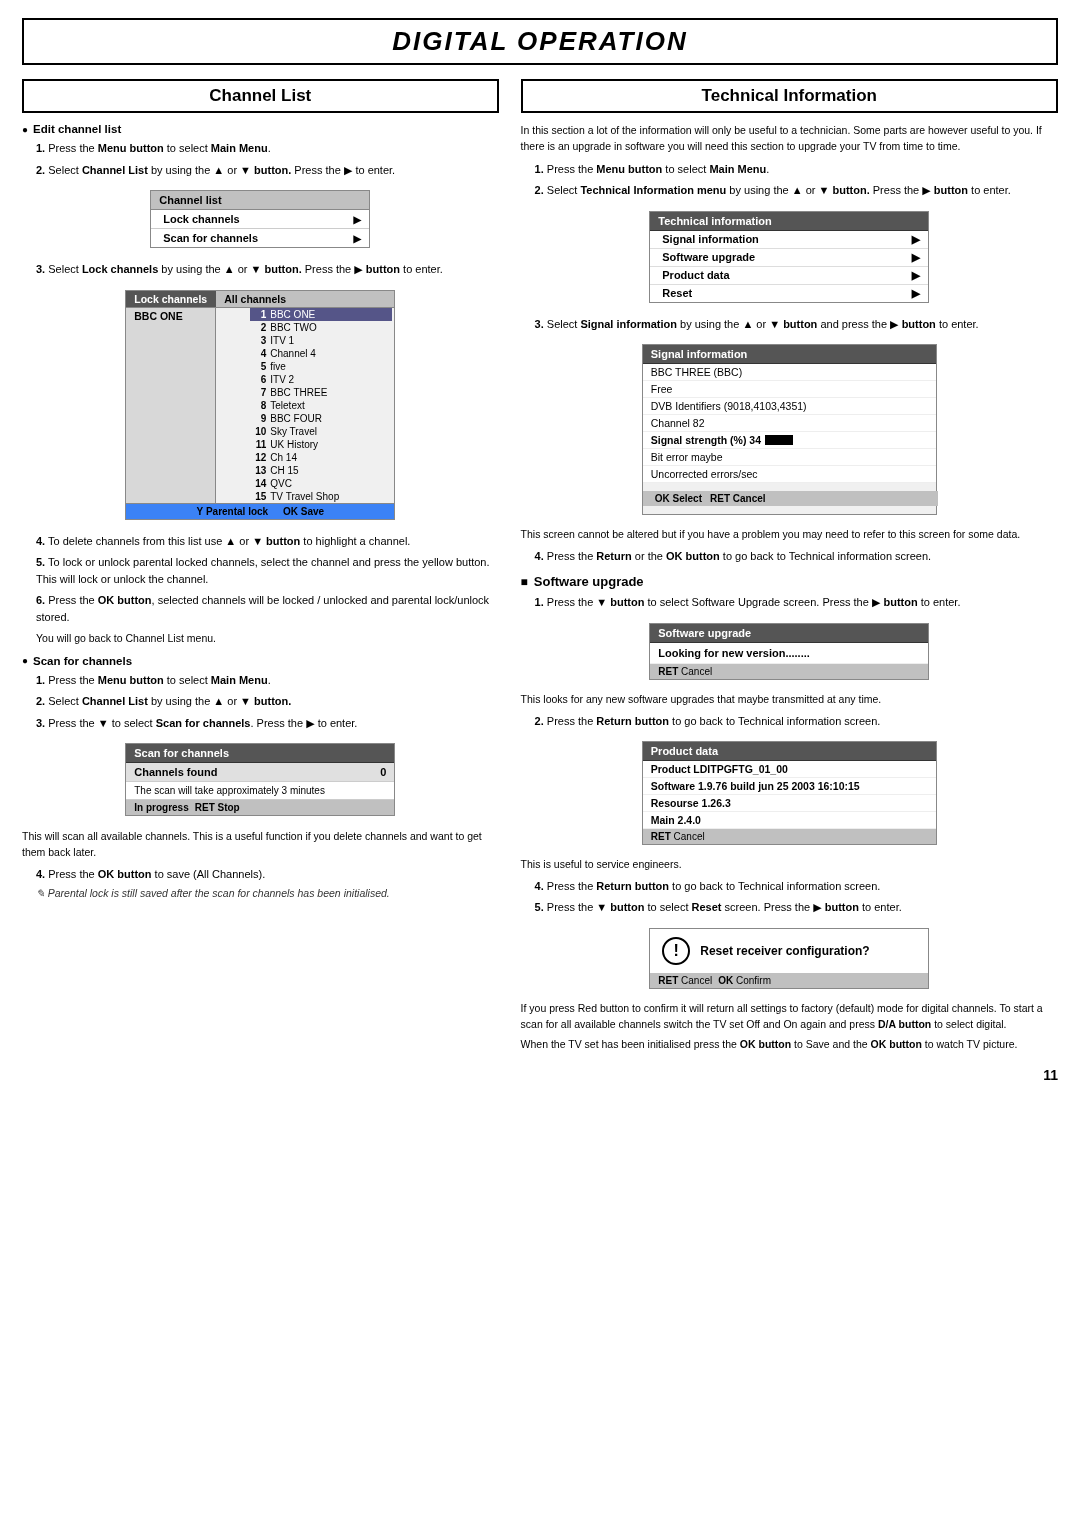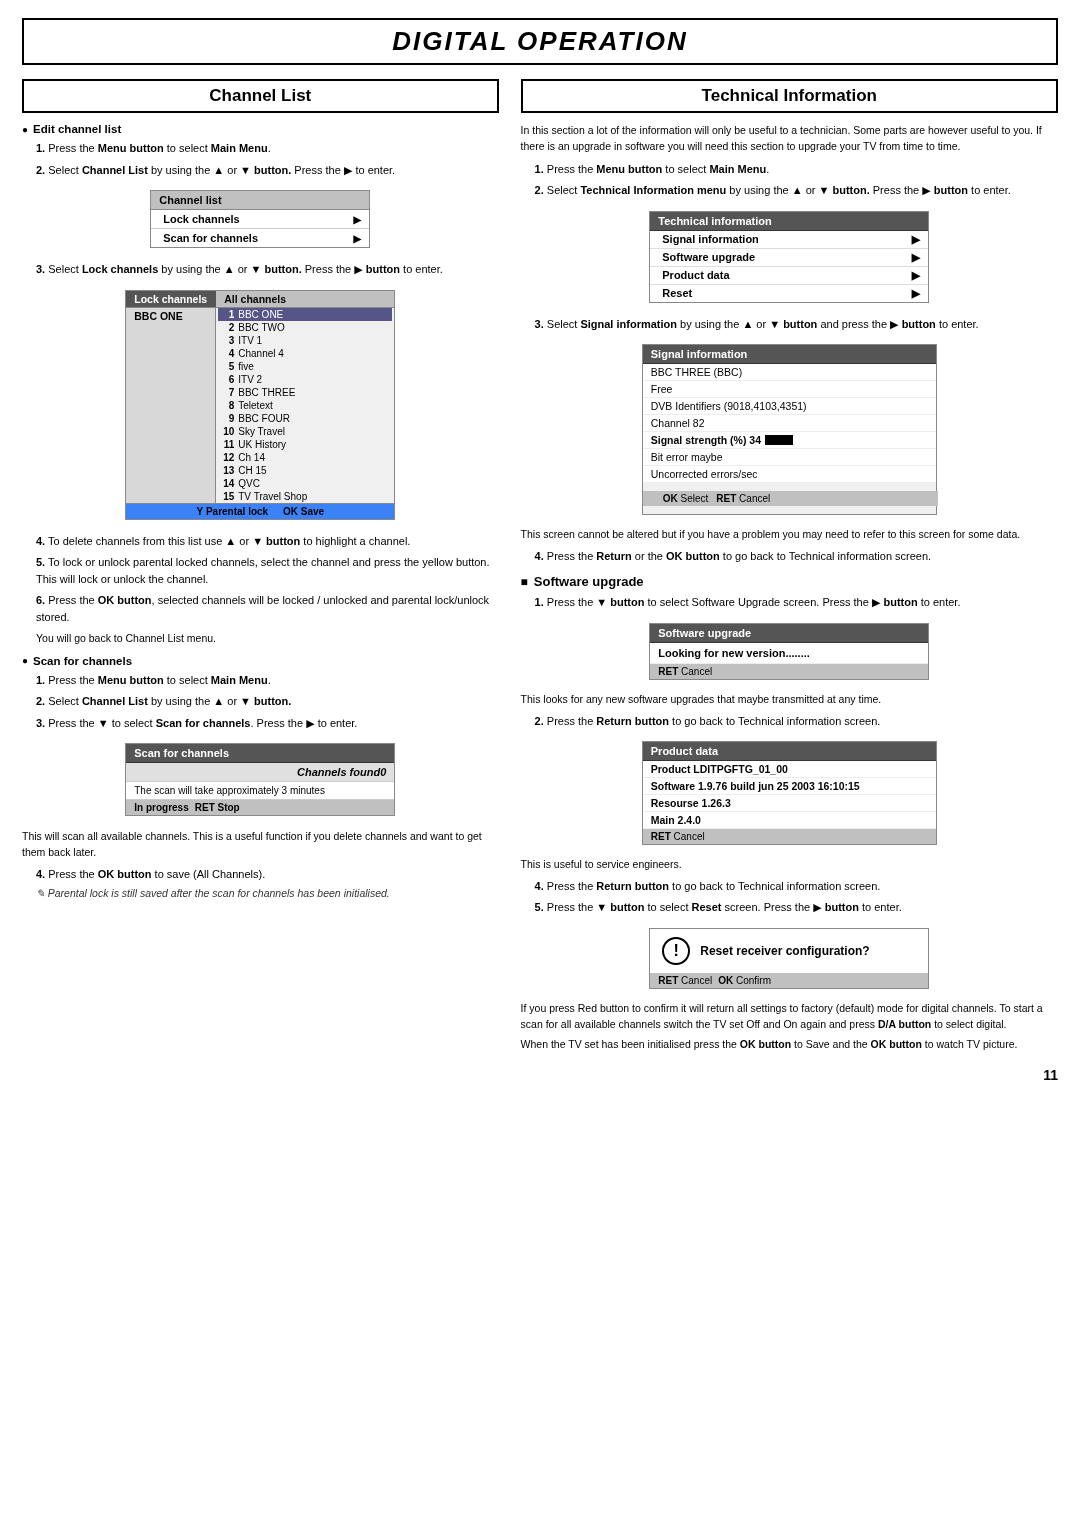--- a/index.html
+++ b/index.html
@@ -135,20 +135,21 @@
       min-width: 90px;
       font-size: 10.5px;
     }
     .lock-table-top .lt-right {
       font-weight: bold;
       padding: 2px 8px;
       font-size: 10.5px;
     }
     .lock-table-body {
       display: flex;
+      gap: 32px;
     }
     .lock-table-left {
       min-width: 90px;
       padding: 2px 8px;
       font-weight: bold;
       font-size: 10.5px;
       border-right: 1px solid #888;
       background: #d8d8d8;
     }
     .lock-table-right {
@@ -187,27 +188,26 @@
     .scan-box .scan-header {
       background: #555;
       color: #fff;
       font-weight: bold;
       padding: 3px 8px;
       font-size: 11px;
       border-bottom: 1px solid #333;
     }
     .scan-box .scan-row {
       display: flex;
-      justify-content: flex-end;
+      justify-content: space-between;
       padding: 3px 8px;
       font-weight: bold;
       font-size: 11px;
       background: #e0e0e0;
       border-bottom: 1px solid #ccc;
-      font-style: italic;
     }
     .scan-box .scan-note {
       padding: 3px 8px;
       font-size: 10px;
       background: #fff;
       border-bottom: 1px solid #ccc;
     }
     .scan-box .scan-footer {
       display: flex;
       gap: 6px;
@@ -584,21 +584,21 @@
         <div class="sig-row">BBC THREE (BBC)</div>
         <div class="sig-row">Free</div>
         <div class="sig-row">DVB Identifiers (9018,4103,4351)</div>
         <div class="sig-row">Channel 82</div>
         <div class="sig-strength">
           <span>Signal strength (%)  34</span>
           <span class="sig-bar"></span>
         </div>
         <div class="sig-row">Bit error maybe</div>
         <div class="sig-row">Uncorrected errors/sec</div>
-        <div class="signal-box" style="background:#c0c0c0; border:none; padding:2px 20px; display:flex; gap:8px; font-size:10px;">
+        <div class="signal-box" style="background:#c0c0c0; border:none; padding:2px 12px; display:flex; gap:8px; font-size:10px;font-weight:bold;">
           <span><b>OK</b>  Select</span>
           <span><b>RET</b>  Cancel</span>
         </div>
       </div>
     </div>
 
     <p>This screen cannot be altered but if you have a problem you may need to refer to this screen for some data.</p>
     <div class="step"><b>4.</b> Press the <b>Return</b> or the <b>OK button</b> to go back to Technical information screen.</div>
 
     <div class="subsection-heading">Software upgrade</div>

